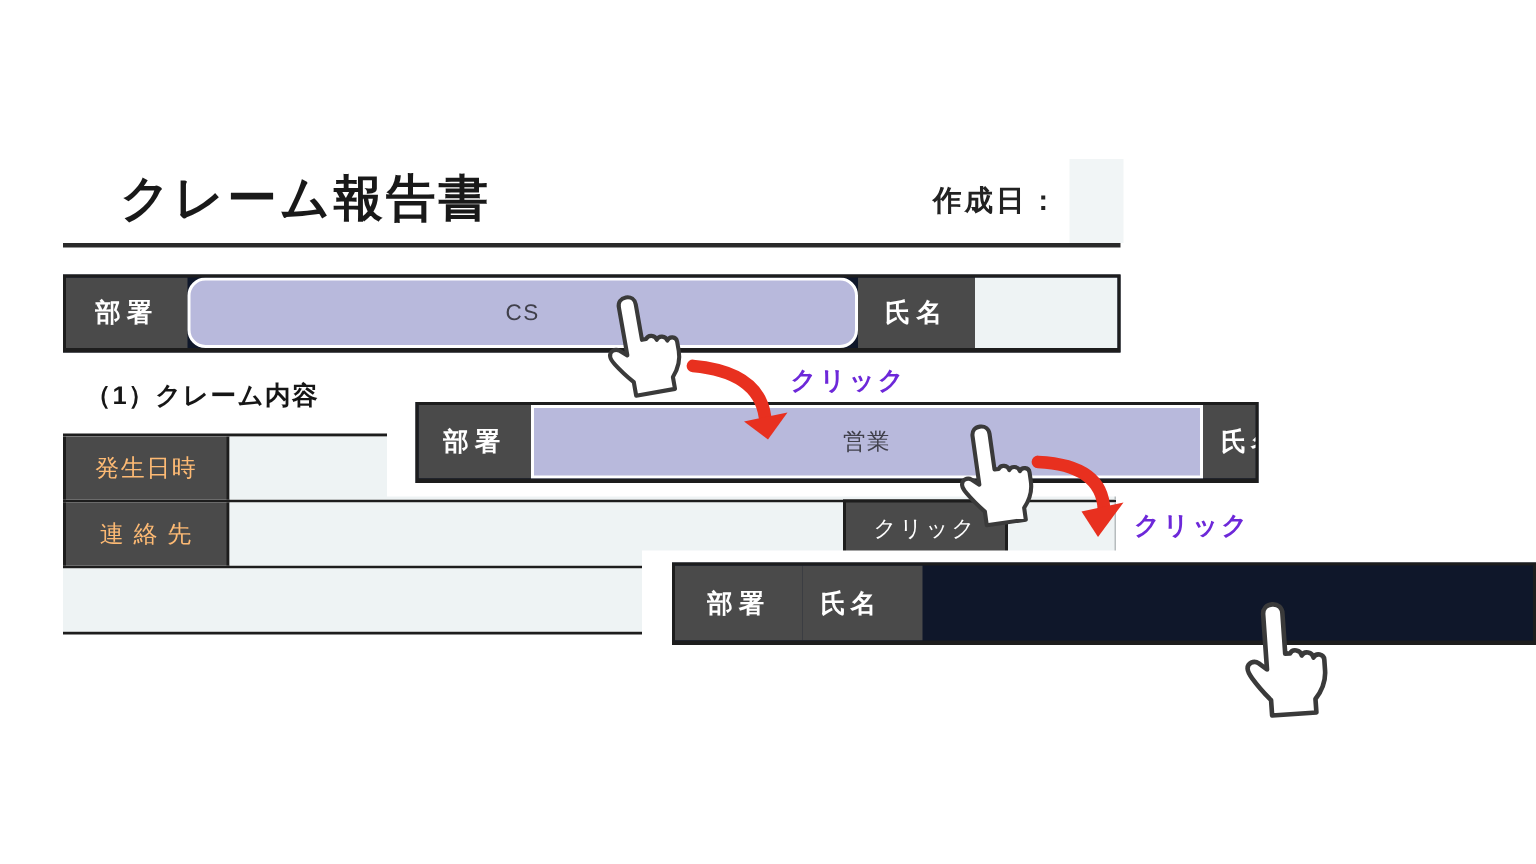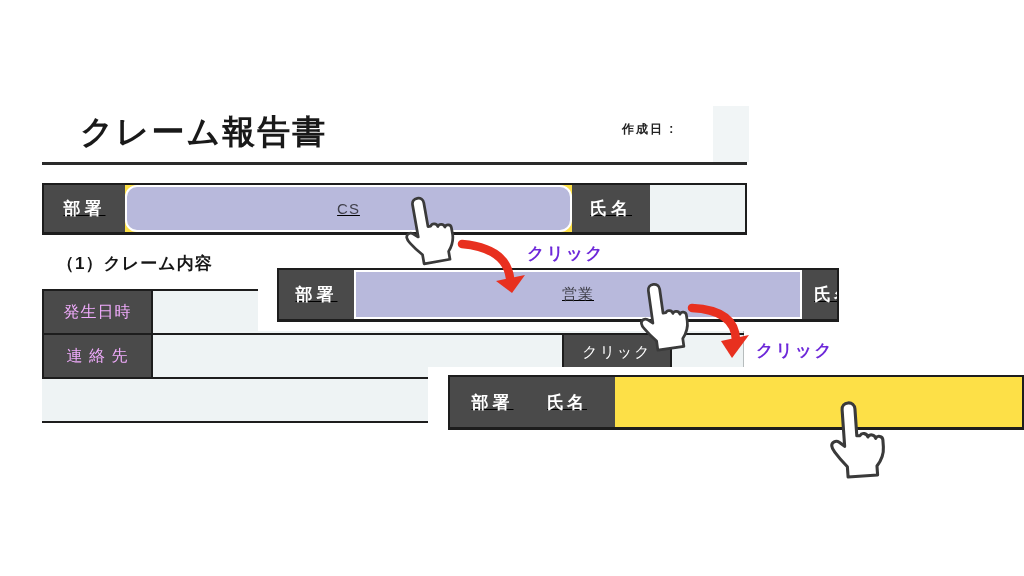--- a/index.html
+++ b/index.html
@@ -4,44 +4,44 @@
 <style>
   html,body{margin:0;padding:0;background:#fff;}
   .stage{
     position:relative;width:1024px;height:576px;overflow:hidden;background:#ffffff;
     font-family:"Liberation Sans","DejaVu Sans",sans-serif;
   }
   .abs{position:absolute;}
 
   
   .doc-title{left:80px;top:110px;font-size:33px;font-weight:700;color:#191919;letter-spacing:2px;}
-  .date-label{left:622px;top:121px;font-size:12px;font-weight:600;color:#222;letter-spacing:2px;}
+  .date-label{left:622px;top:121px;font-size:19px;font-weight:600;color:#222;letter-spacing:2px;}
   .date-field{left:713px;top:106px;width:36px;height:56px;background:#f1f5f6;}
   .title-rule{left:42px;top:162px;width:705px;height:3px;background:#2a2a2a;}
 
   
-  .form-row{display:flex;align-items:stretch;border:2px solid #1d1d1d;border-bottom-width:3px;background:#fde047;box-sizing:border-box;overflow:hidden;text-decoration:underline;}
+  .form-row{display:flex;align-items:stretch;border:2px solid #1d1d1d;border-bottom-width:3px;background:#0f172a;box-sizing:border-box;overflow:hidden;}
   .cell{display:flex;align-items:center;justify-content:center;box-sizing:border-box;flex-shrink:0;}
   .cell-dark{background:#4a4a4a;color:#ffffff;font-size:17px;font-weight:600;letter-spacing:4px;}
   .cell-lav{background:#b8b9dc;border:2px solid #ffffff;color:#40404b;font-size:15px;letter-spacing:1px;}
   .cell-light{background:#eef3f4;flex:1 1 auto;}
   .cell-name-clip{justify-content:flex-start;padding-left:12px;letter-spacing:3px;}
 
   .top-row{left:42px;top:183px;width:705px;height:52px;}
   .popup-card{background:#ffffff;}
   .card-mid{left:258px;top:243px;width:595px;height:88px;}
   .card-bot{left:428px;top:367px;width:596px;height:70px;}
   .popup-mid{left:277px;top:268px;width:562px;height:54px;}
   .popup-bot{left:448px;top:375px;width:576px;height:55px;}
 
   
   .section-heading{left:57px;top:252px;font-size:17px;font-weight:700;color:#161616;letter-spacing:1px;}
   .detail-table{left:42px;top:289px;width:702px;height:168px;overflow:hidden;border-top:2px solid #1d1d1d;box-sizing:border-box;}
   .drow{display:flex;height:44px;border-bottom:2px solid #1d1d1d;box-sizing:border-box;}
-  .dlabel{width:111px;flex-shrink:0;background:#4a4a4a;color:#f0abfc;font-size:16px;font-weight:500;
+  .dlabel{width:111px;flex-shrink:0;background:#4a4a4a;color:#fdba74;font-size:16px;font-weight:500;
           border-left:2px solid #1d1d1d;border-right:2px solid #1d1d1d;
           display:flex;align-items:center;justify-content:center;box-sizing:border-box;letter-spacing:1px;}
   .dfield{flex:1 1 auto;background:#eef3f4;border-right:1px solid #b6bcbd;box-sizing:border-box;}
   .contact-cell{left:562px;top:333px;width:110px;height:38px;background:#4a4a4a;border:2px solid #1d1d1d;
           color:#fff;font-size:15px;font-weight:500;display:flex;align-items:center;justify-content:center;
           box-sizing:border-box;letter-spacing:2px;}
 
   
   .click-label{font-size:17px;font-weight:800;color:#6d28d9;letter-spacing:2px;}
   .click1{left:527px;top:242px;}

